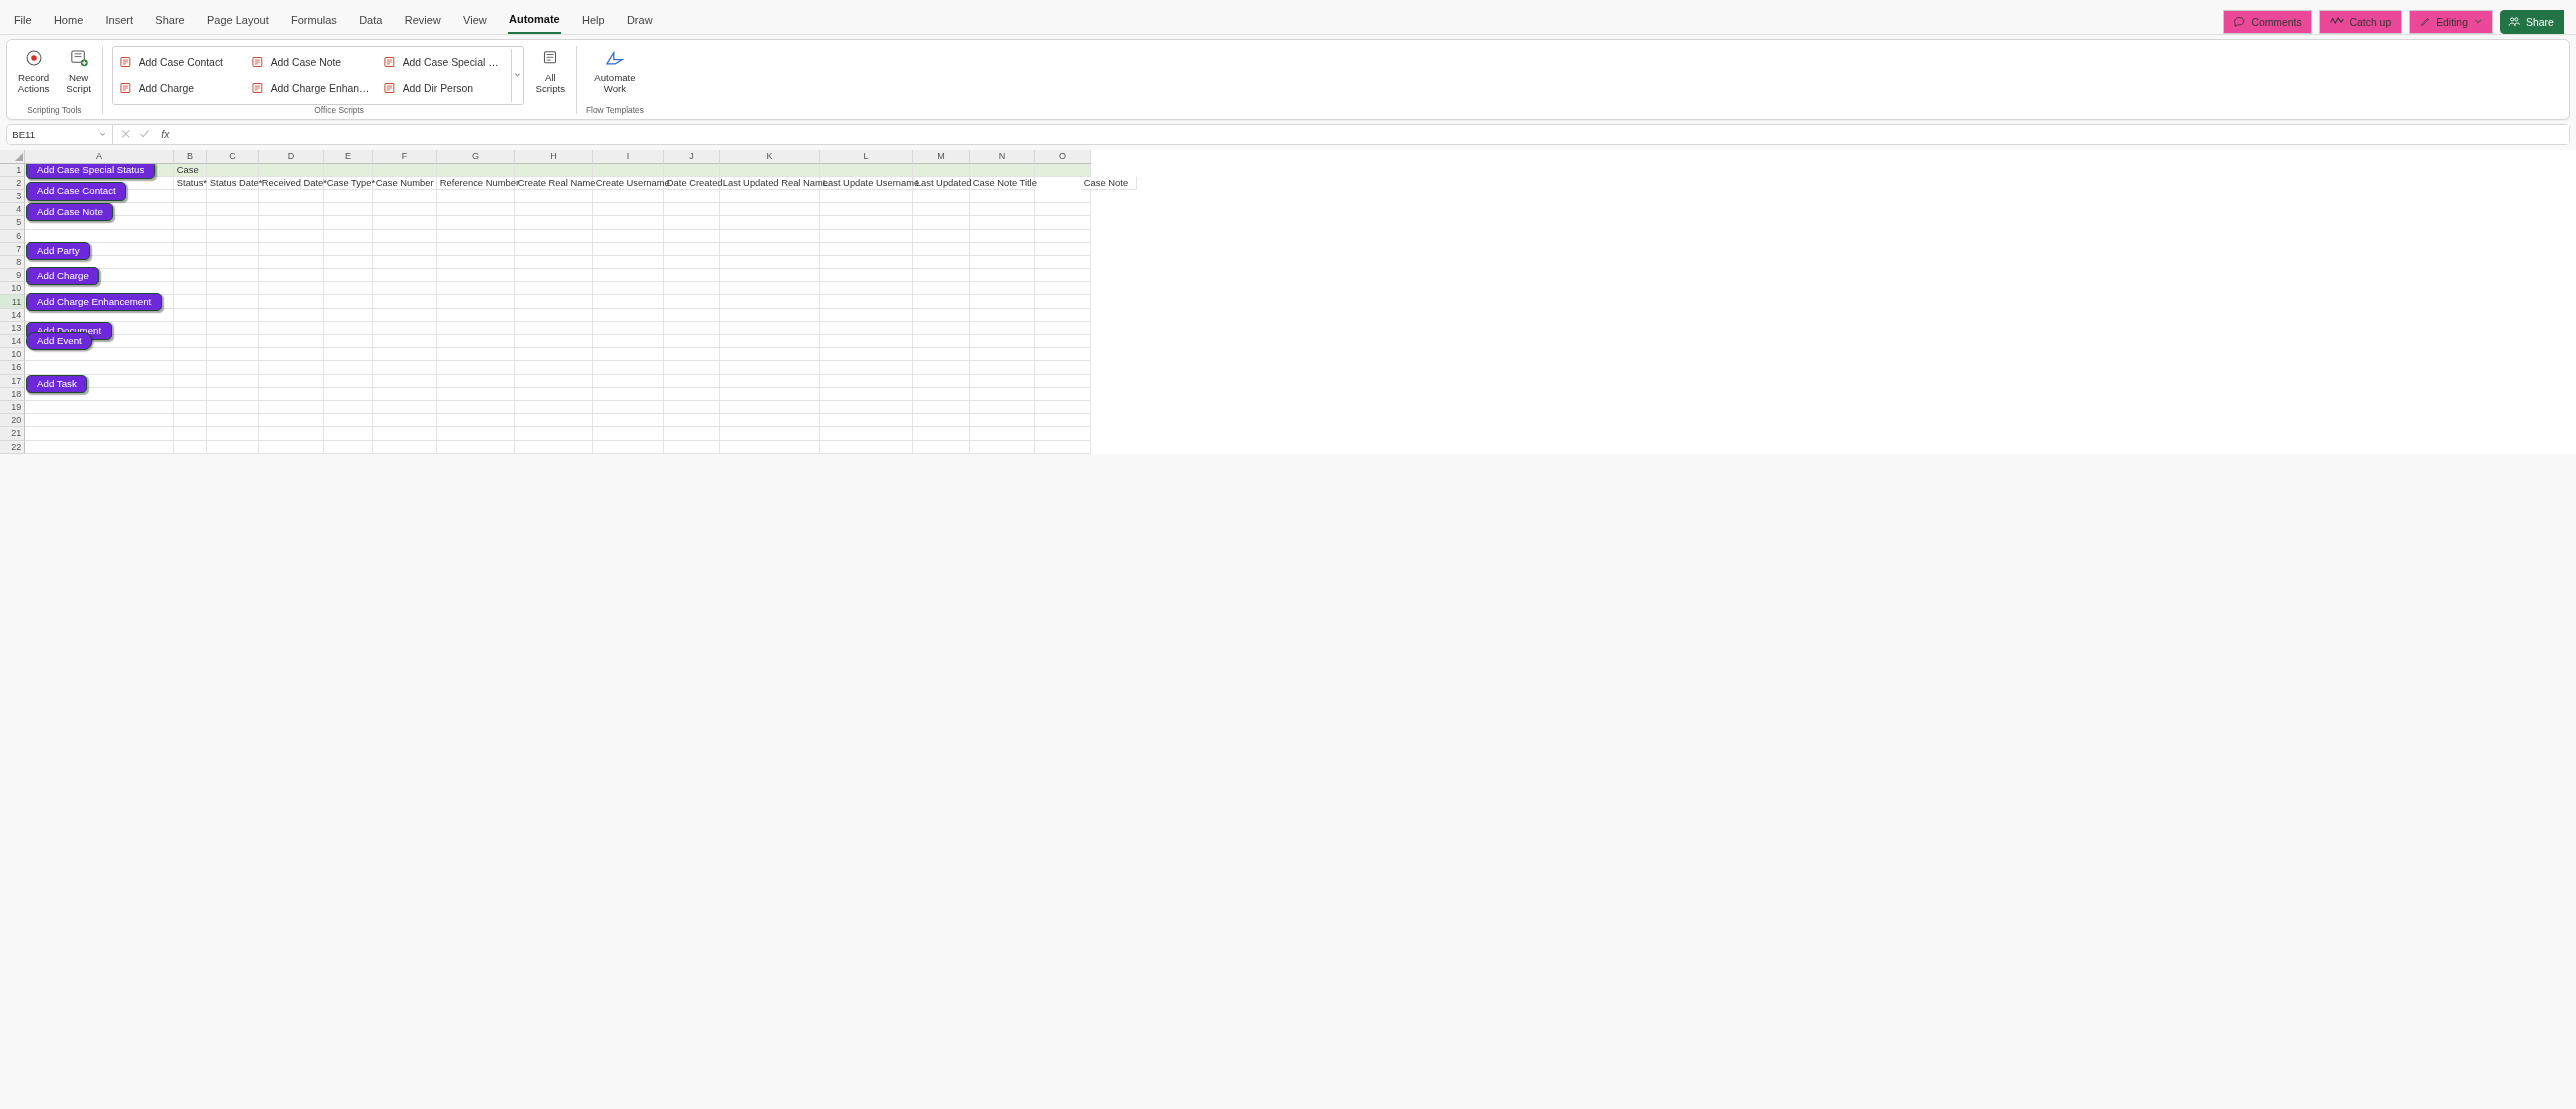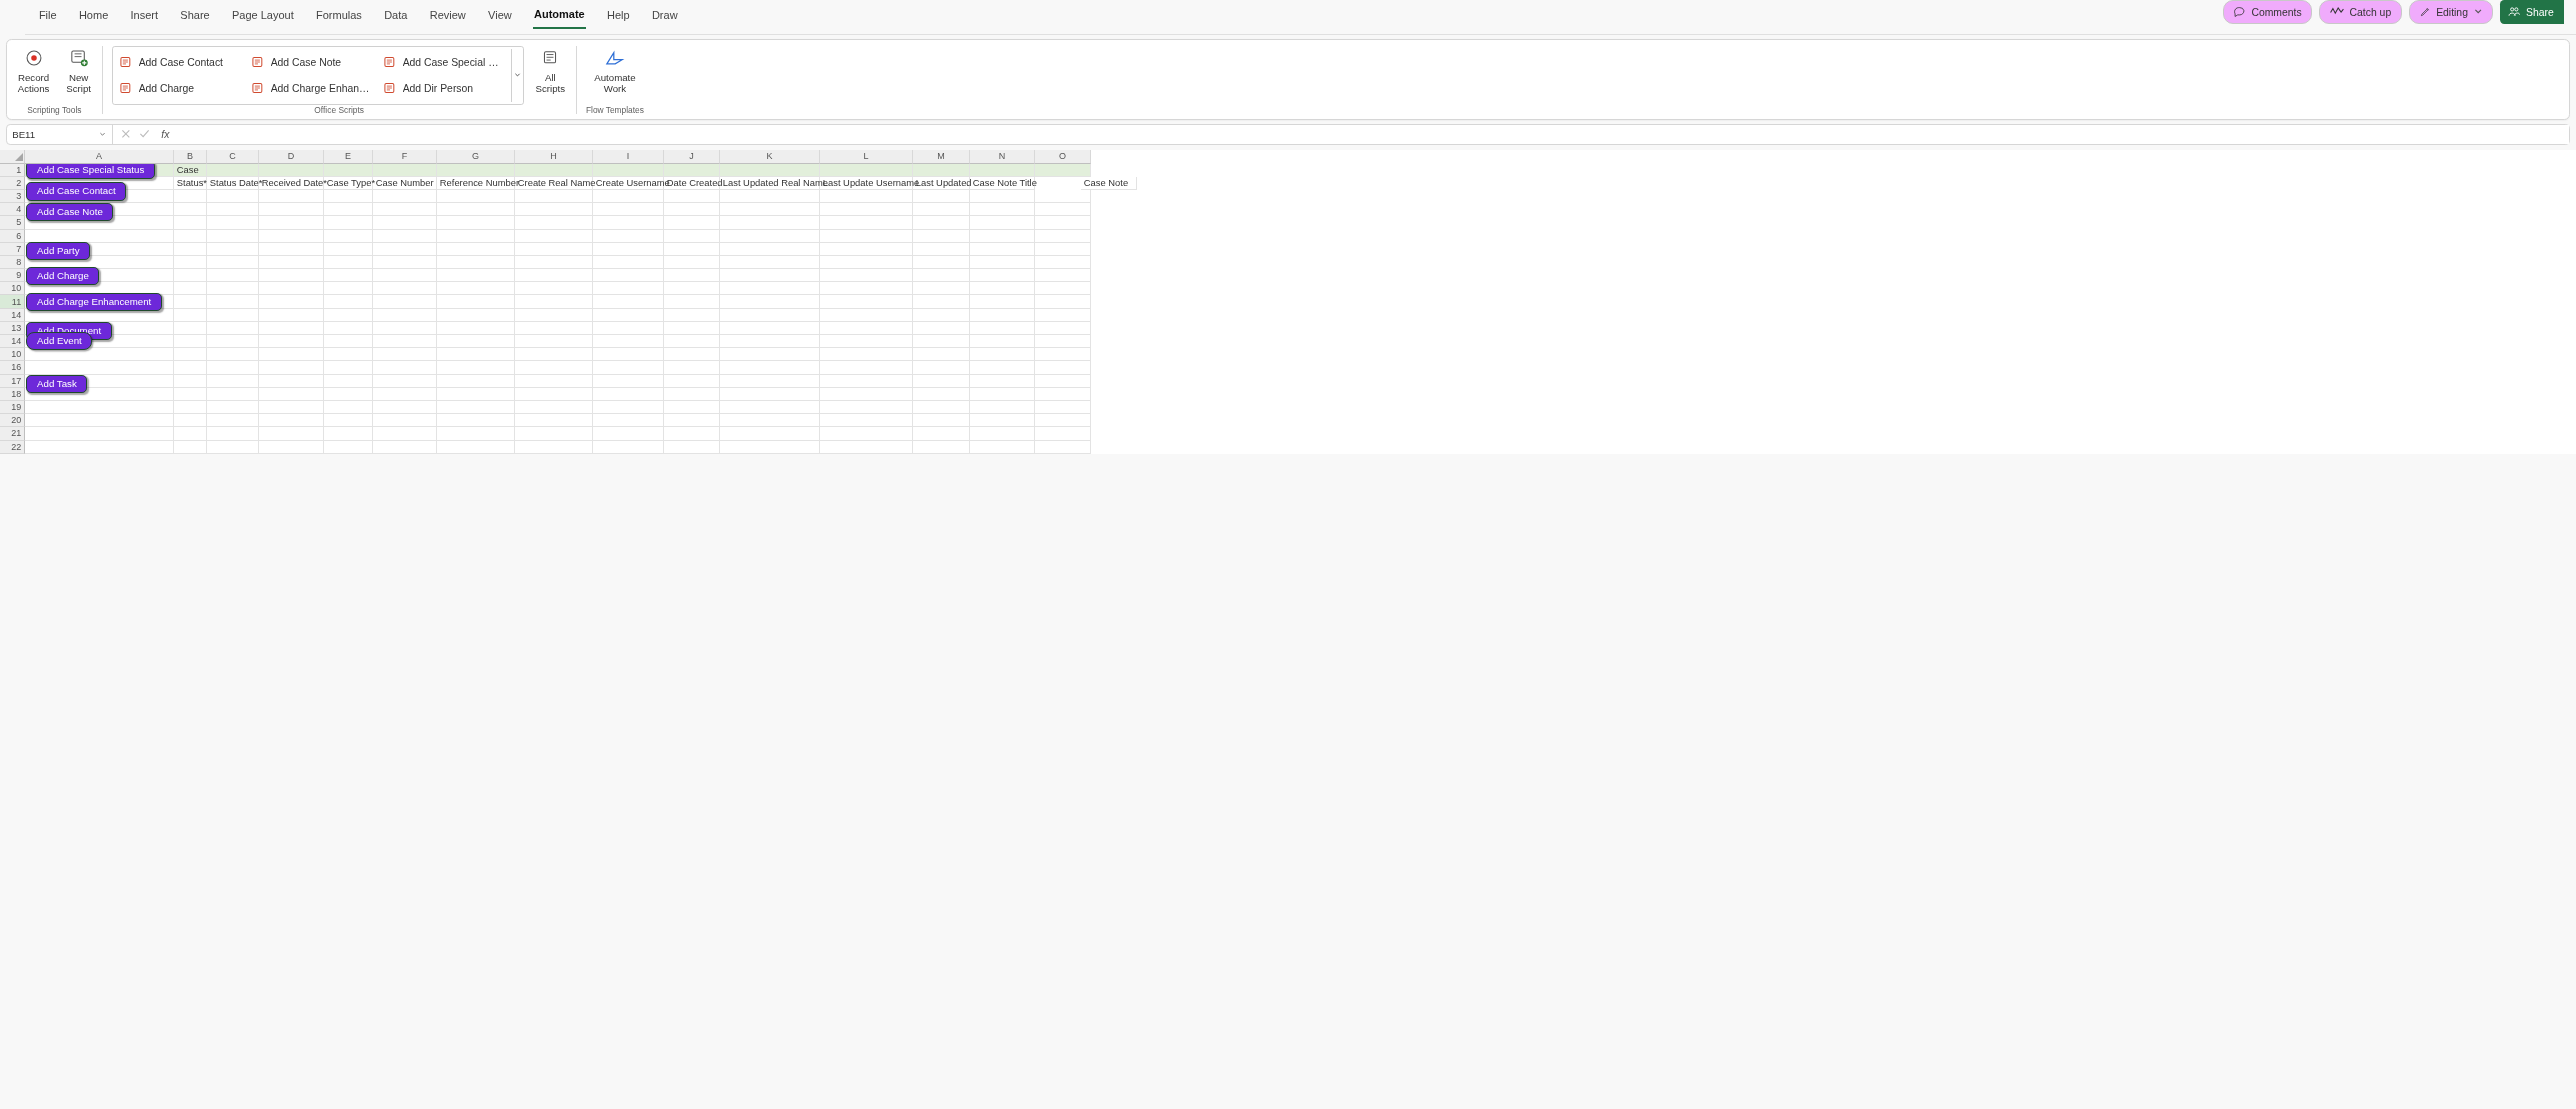--- a/index.html
+++ b/index.html
@@ -1,32 +1,32 @@
 <!DOCTYPE html>
 <html style="font-size:11px"><head>
 <meta charset="utf-8">
 <style>
   * { box-sizing: border-box; margin: 0; padding: 0; }
   body { font-family: "Segoe UI", -apple-system, sans-serif; font-size: 9.7px; color: #333; background: #f8f8f8; overflow: hidden; }
 
   
   .ribbon-tabs {
-    display: flex; align-items: flex-start; padding: 0 12.5px; height: 35px;
-    background: #f8f8f8; border-bottom: 0.7px solid #e0e0e0; margin-left: 25px;
+    display: flex; align-items: flex-end; padding: 0 12.5px; height: 35px;
+    background: #f8f8f8; border-bottom: 0.7px solid #e0e0e0;
   }
   .tab-list { display: flex; gap: 19.5px; align-items: center; flex: 1; }
   .tab {
     font-size: 11px; color: #444; cursor: pointer; padding: 8.4px 1.4px 7px 1.4px;
     white-space: nowrap;
   }
   .tab.active { font-weight: 600; color: #111; border-bottom: 2.1px solid #227447; }
   .tab-right { display: flex; gap: 7px; align-items: center; }
   .pill-btn {
     display: flex; align-items: center; gap: 5.6px; padding: 4.2px 9.7px;
-    border: 0.7px solid #c8c8c8; border-radius: 10px; background: #f0abfc;
+    border: 0.7px solid #c8c8c8; border-radius: 0; background: #ec4899;
     font-size: 10.4px; cursor: pointer; height: 24px;
   }
   .share-btn {
     display: flex; align-items: center; gap: 5.6px; padding: 4.2px 9.7px 4.2px 8.4px;
     background: #227447; color: #fff; border-radius: 4.2px 0 0 4.2px; cursor: pointer;
     font-size: 10.4px; height: 24px;
   }
 
   
   .ribbon-body {

